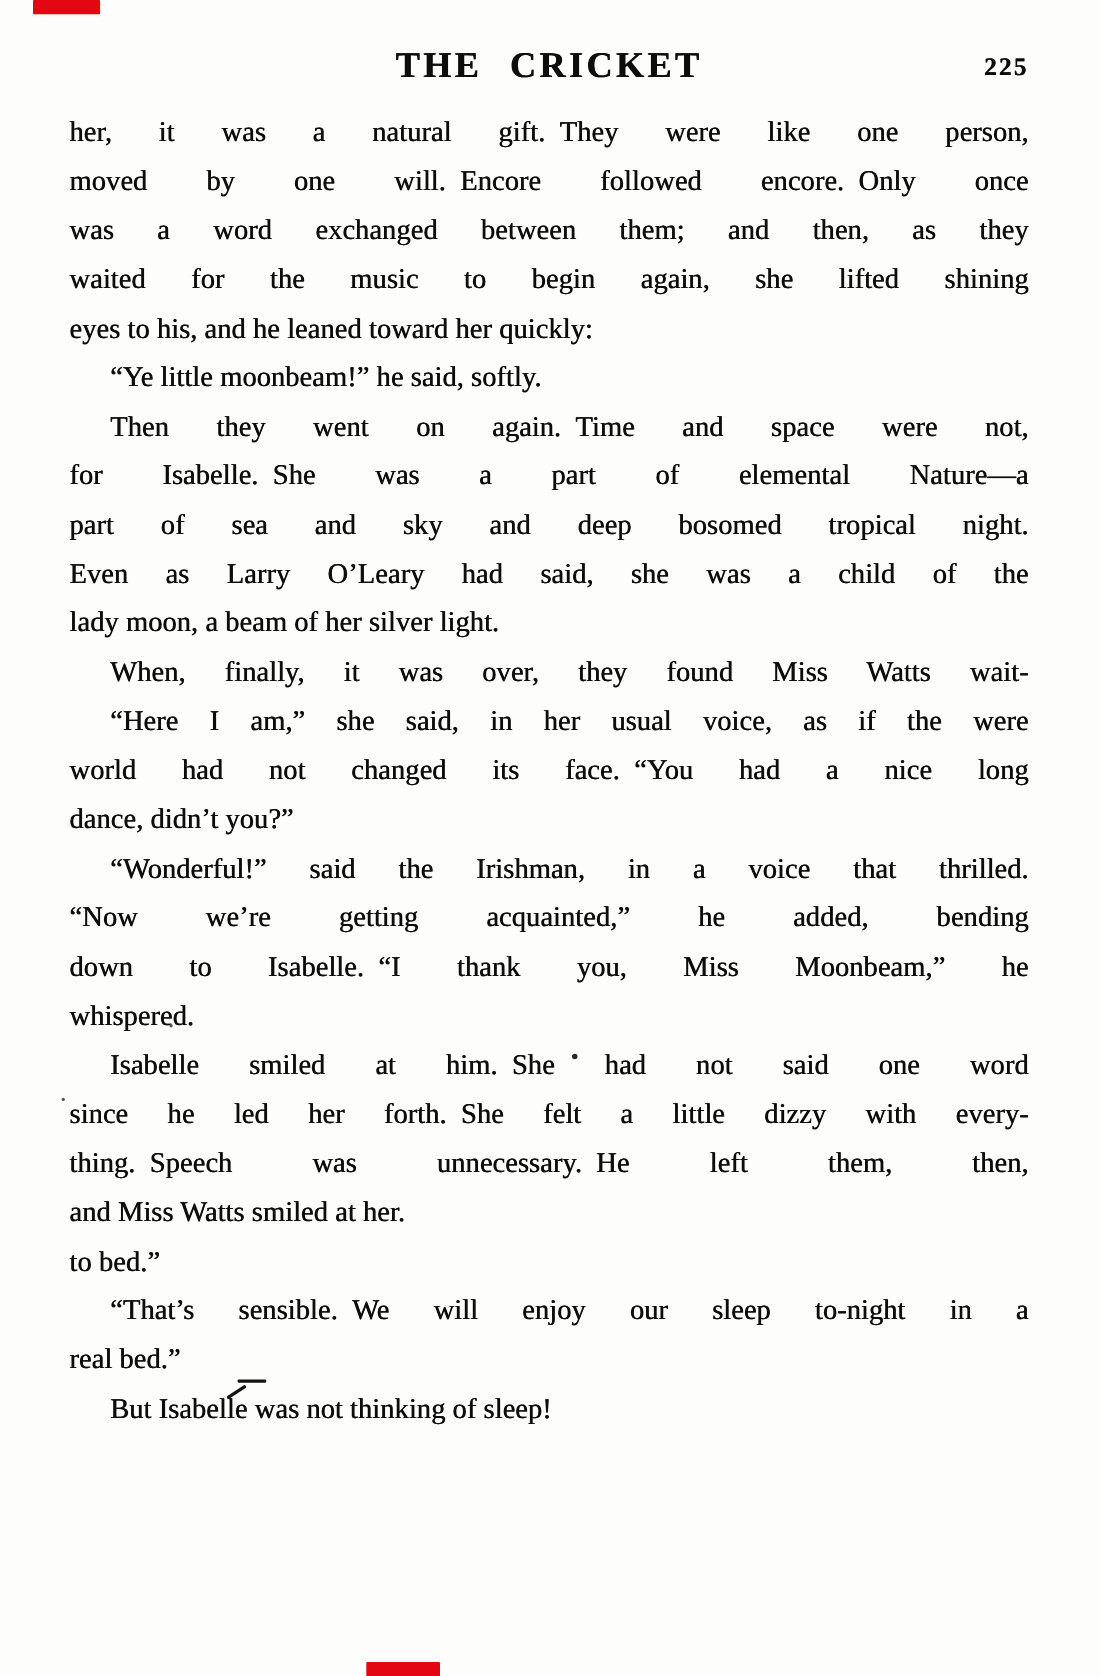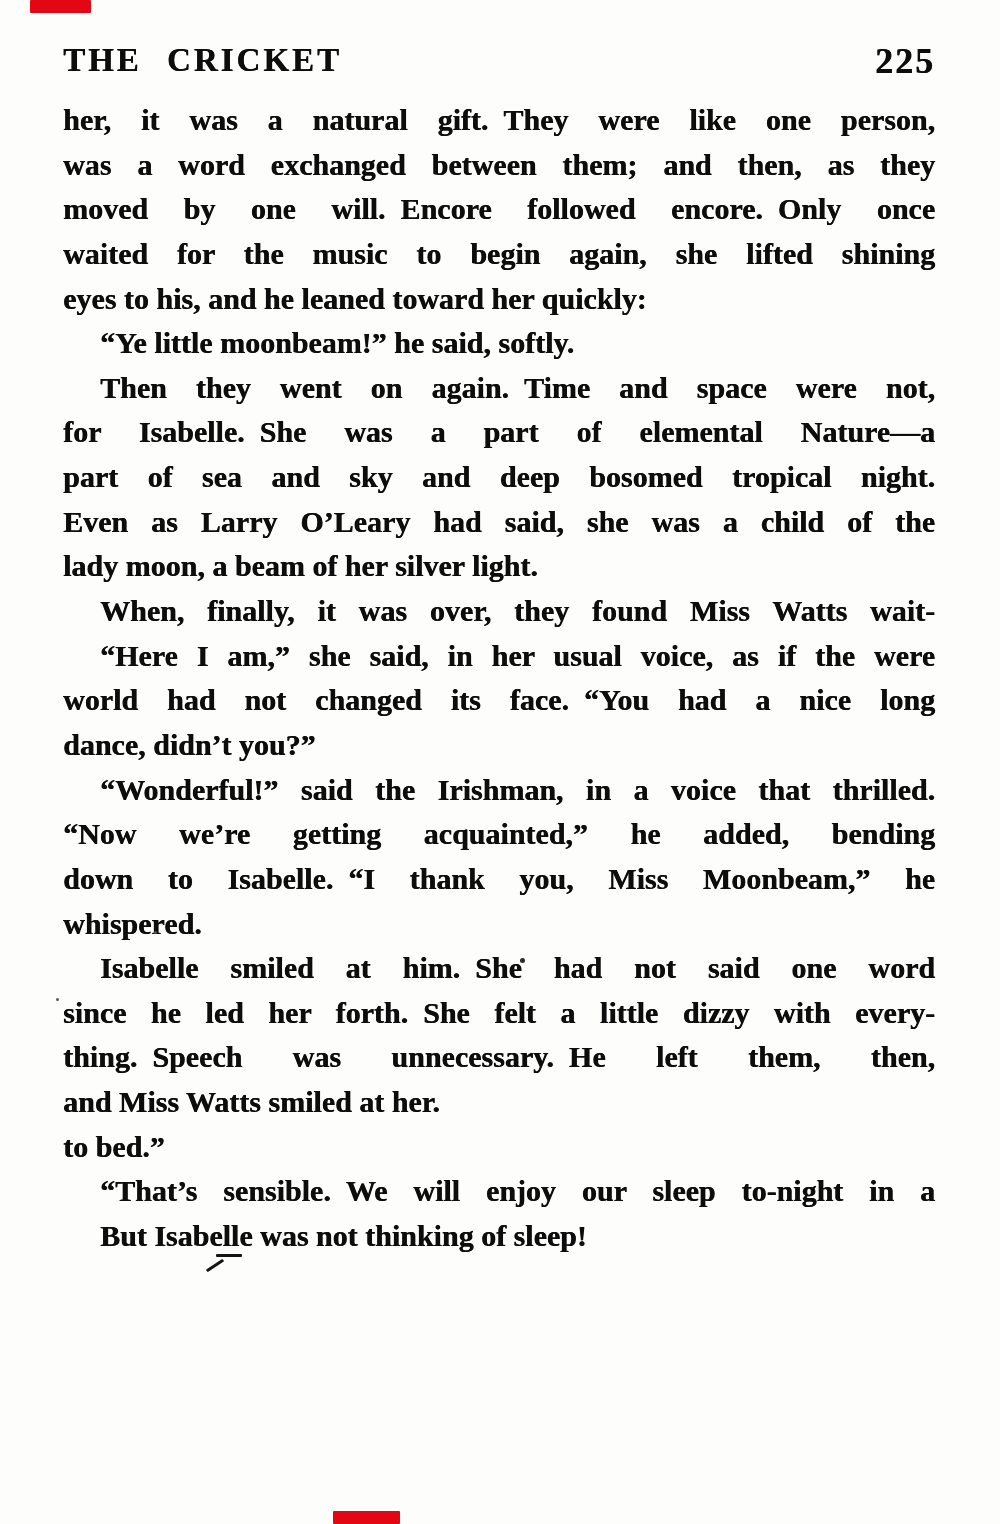--- a/index.html
+++ b/index.html
@@ -7,35 +7,34 @@
     width:1000px;height:1524px;overflow:hidden;
     background:#fdfdfc;
     font-family:"Liberation Serif","DejaVu Serif",serif;
   }
   .page{
     position:relative;width:1000px;height:1524px;color:#0d0d0d;
   }
   
   .header{position:absolute;top:40px;left:63px;width:872px;height:42px}
   .title{
-    position:absolute;left:0;right:0;
+    position:absolute;left:0;right:0;text-align:center;
     font-size:33px;line-height:40px;font-weight:700;
     letter-spacing:3px;word-spacing:14px;
     text-shadow:0.4px 0 0 currentColor;
   }
   .pagenum{
     position:absolute;right:0;top:2px;
-    font-size:36px;line-height:38px;font-weight:700;letter-spacing:2px;
+    font-size:23px;line-height:38px;font-weight:700;letter-spacing:2px;
     text-shadow:0.4px 0 0 currentColor;
   }
   
   .text-block{
     position:absolute;top:98px;left:63px;width:872px;
-    font-size:30px;
-    font-weight:bold;
+    font-size:26px;
   }
   .line{
     line-height:44.65px;height:44.65px;
     text-align:justify;text-align-last:justify;
     text-shadow:0.45px 0 0 currentColor;
     white-space:normal;
   }
   .line.indent{text-indent:37px}
   .line.para-end{text-align-last:left}
   
@@ -64,22 +63,22 @@
 
   <div class="red-mark top" style="background-color: rgb(227, 6, 19);"></div>
 
   <div class="header">
     <div class="title">THE CRICKET</div>
     <div class="pagenum">225</div>
   </div>
 
   <div class="text-block">
       <div class="line">her, it was a natural gift. They were like one person,</div>
+      <div class="line">moved by one will. Encore followed encore. Only once</div>
       <div class="line">was a word exchanged between them; and then, as they</div>
-      <div class="line">moved by one will. Encore followed encore. Only once</div>
       <div class="line">waited for the music to begin again, she lifted shining</div>
       <div class="line para-end">eyes to his, and he leaned toward her quickly:</div>
       <div class="line indent para-end">“Ye little moonbeam!” he said, softly.</div>
       <div class="line indent">Then they went on again. Time and space were not,</div>
       <div class="line">for Isabelle. She was a part of elemental Nature—a</div>
       <div class="line">part of sea and sky and deep bosomed tropical night.</div>
       <div class="line">Even as Larry O’Leary had said, she was a child of the</div>
       <div class="line para-end">lady moon, a beam of her silver light.</div>
       <div class="line indent">When, finally, it was over, they found Miss Watts wait-</div>
       <div class="line indent">“Here I am,” she said, in her usual voice, as if the were</div>
@@ -88,20 +87,21 @@
       <div class="line indent">“Wonderful!” said the Irishman, in a voice that thrilled.</div>
       <div class="line">“Now we’re getting acquainted,” he added, bending</div>
       <div class="line">down to Isabelle. “I thank you, Miss Moonbeam,” he</div>
       <div class="line para-end">whispered.</div>
       <div class="line indent">Isabelle smiled at him. She had not said one word</div>
       <div class="line">since he led her forth. She felt a little dizzy with every-</div>
       <div class="line">thing. Speech was unnecessary. He left them, then,</div>
       <div class="line para-end">and Miss Watts smiled at her.</div>
       <div class="line para-end">to bed.”</div>
       <div class="line indent">“That’s sensible. We will enjoy our sleep to-night in a</div>
+      <div class="line para-end">real bed.”</div>
       <div class="line indent para-end">But Isabelle was not thinking of sleep!</div>
     </div>
 
   <div class="speck a"></div>
   <div class="speck b"></div>
   <div class="speck c"></div>
   <div class="stray-underline"></div>
   <div class="stray-accent"></div>
 
   <div class="red-mark bottom" style="background-color: rgb(227, 6, 19);"></div>

